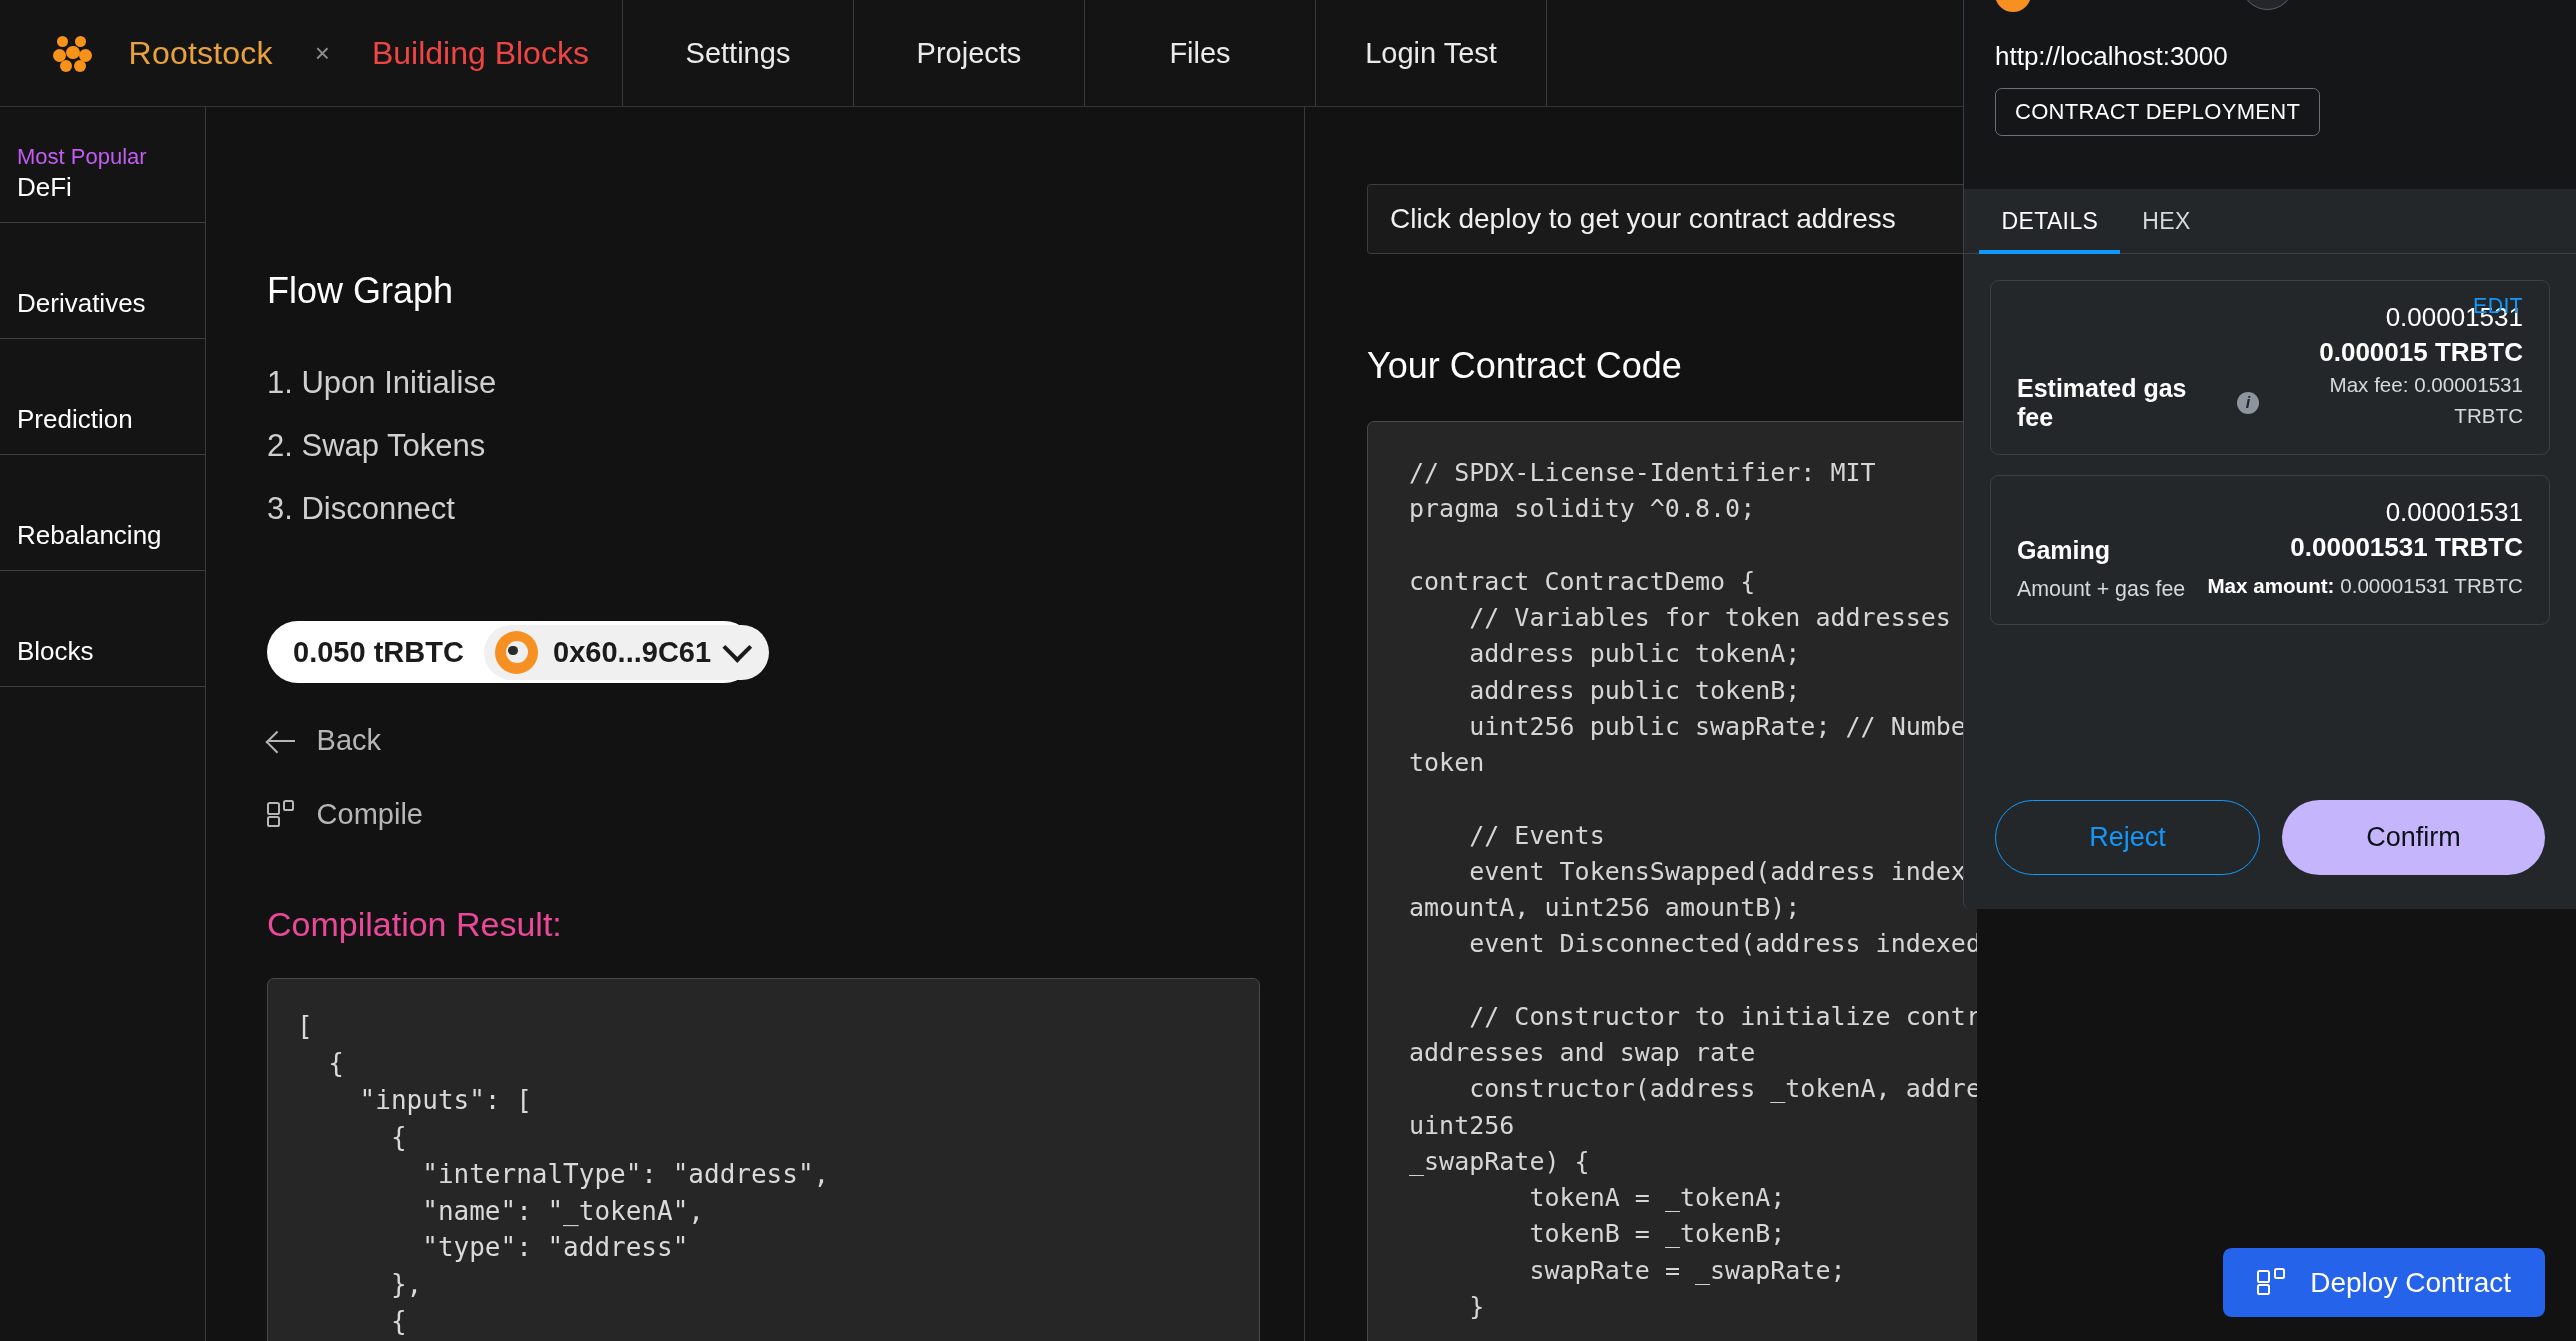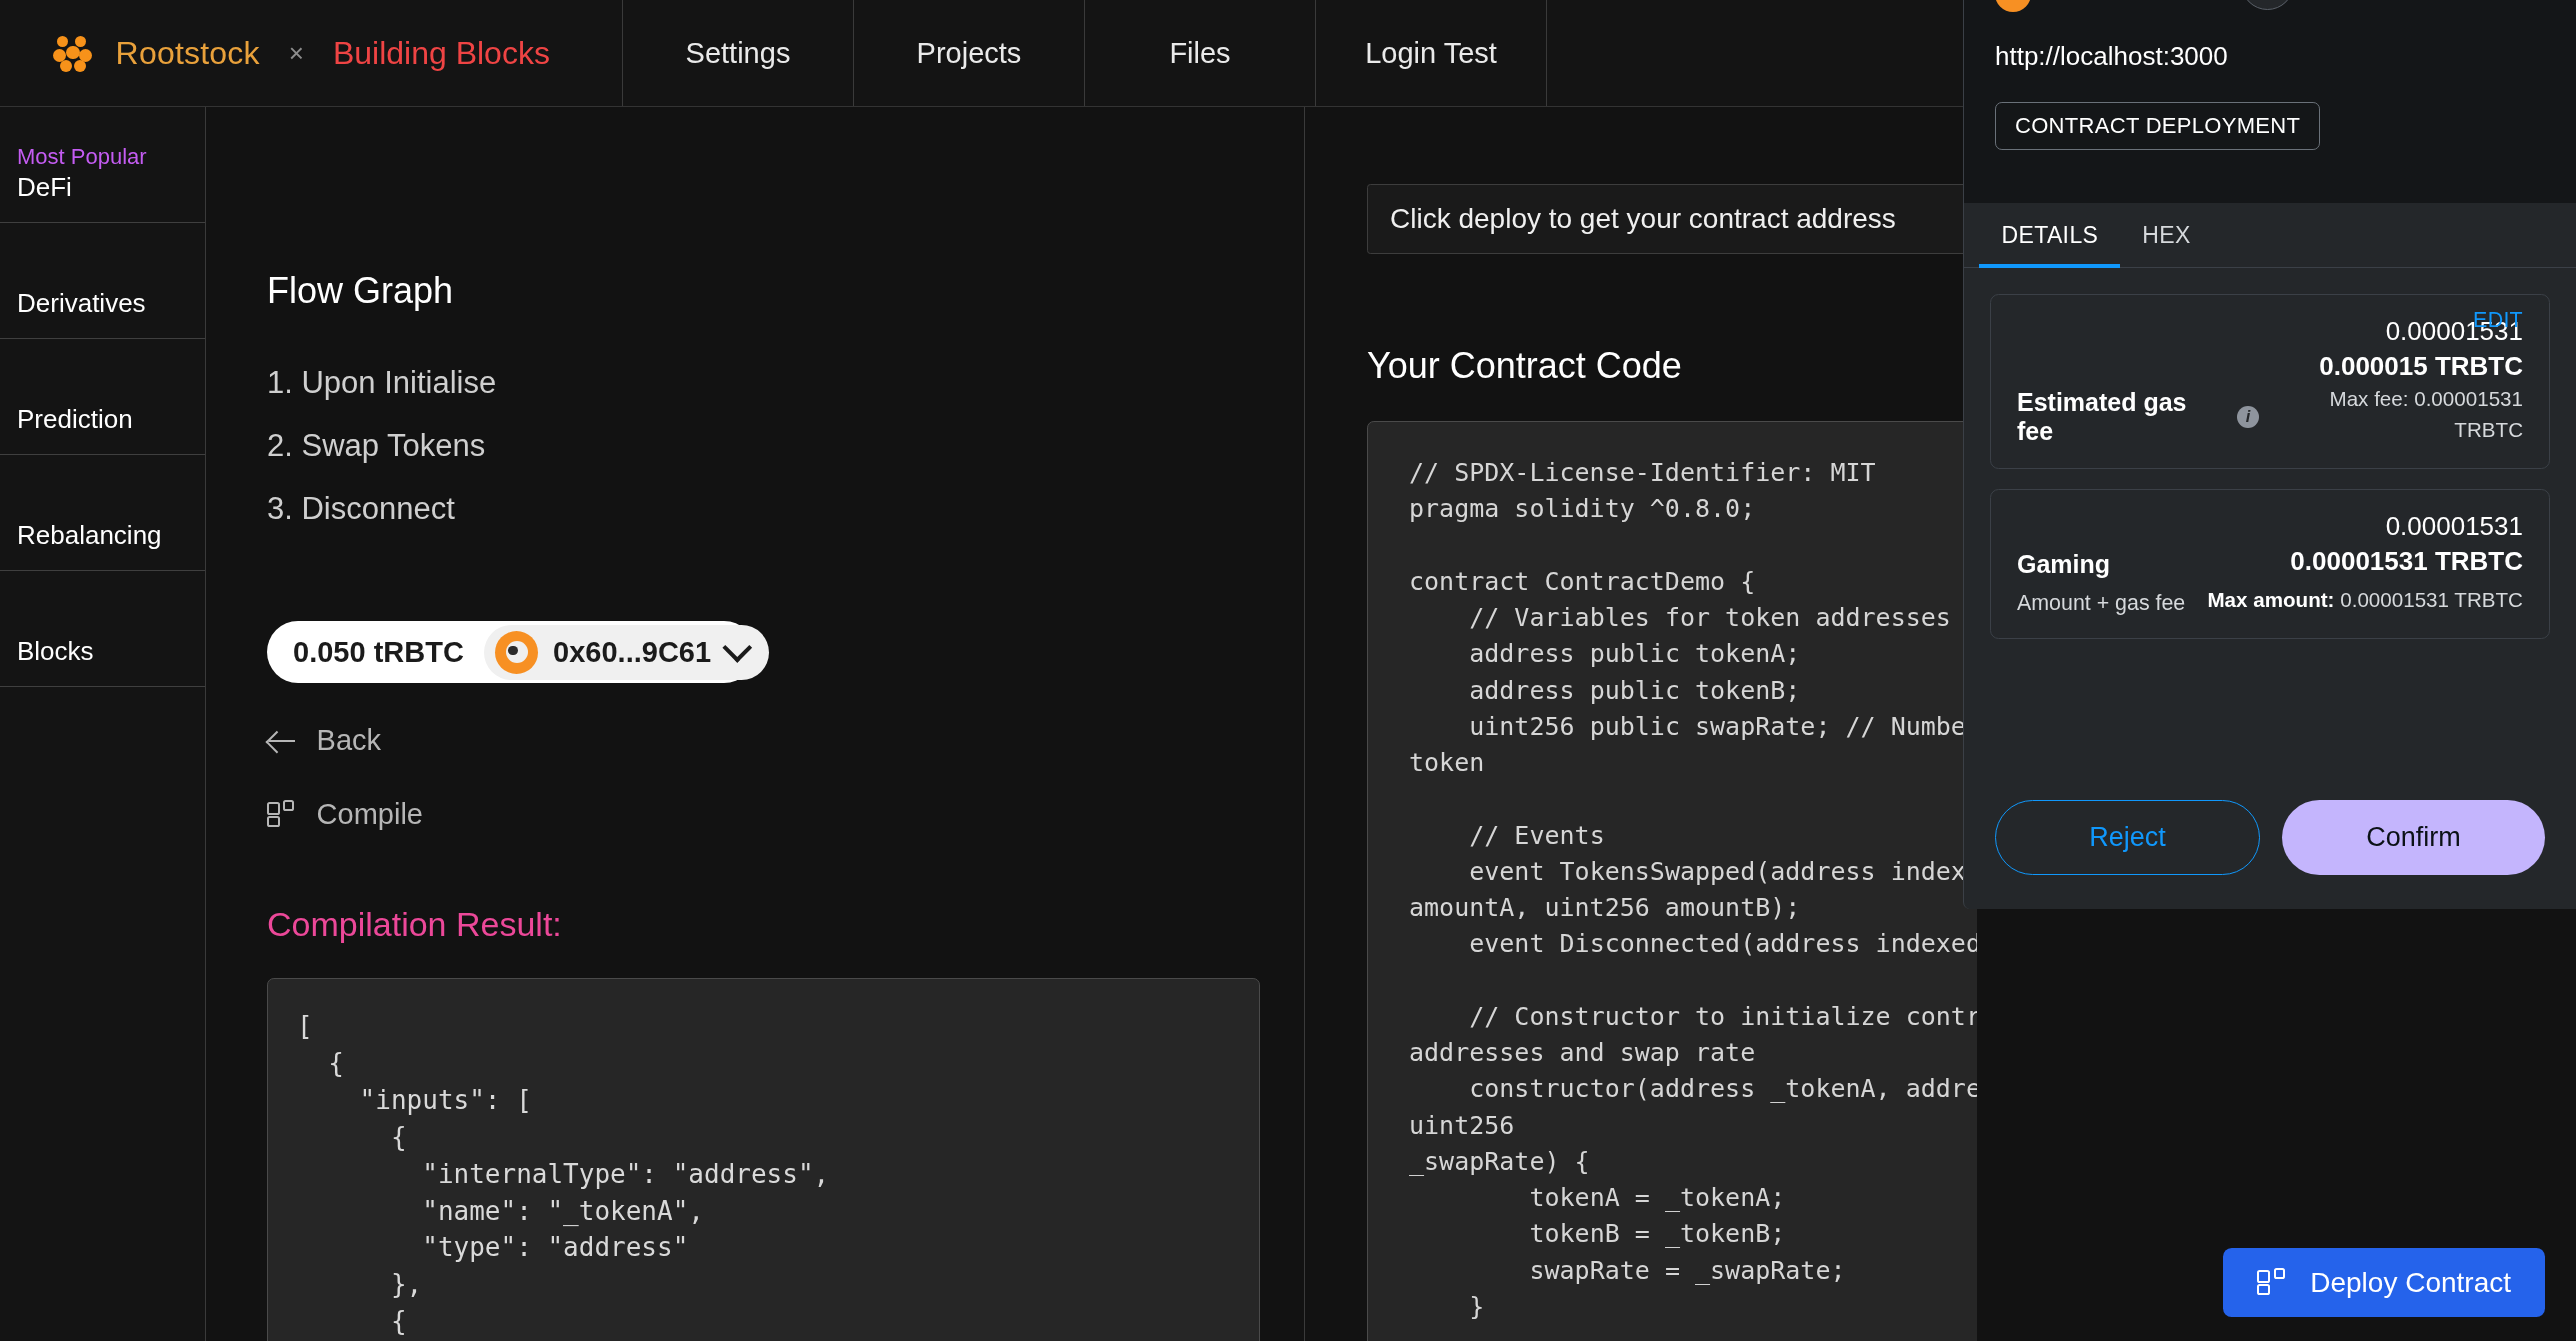--- a/index.html
+++ b/index.html
@@ -13,21 +13,21 @@
 
   
   .topnav {
     position: absolute; top: 0; left: 0;
     width: 2576px; height: 107px;
     display: flex; align-items: stretch;
     border-bottom: 1.7px solid #333;
     background: #141414;
   }
   .brand-cell {
-    width: 623px; display: flex; align-items: center; gap: 3px;
+    width: 623px; display: flex; align-items: center; gap: 16px;
     padding-left: 53px; border-right: 1.7px solid #3a3a3a;
   }
   .logo-mark { width: 39px; height: 39px; position: relative; margin-right: 20.6px; flex: none; }
   .logo-mark i {
     position: absolute; background: #F7921A; border-radius: 50%;
   }
   .logo-mark i:nth-child(1) { width:11px;height:11px; left:4.3px;  top:2.6px; }
   .logo-mark i:nth-child(2) { width:11px;height:11px; left:22px; top:2.6px; }
   .logo-mark i:nth-child(3) { width:13px;height:13px; left:0px;  top:15.4px; }
   .logo-mark i:nth-child(4) { width:13px;height:13px; left:26px; top:15.4px; }
@@ -163,21 +163,21 @@
   }
   .mm-circle {
     position: absolute; left: 277px; top: -31px; width: 53px; height: 53px;
     border-radius: 50%; border: 1.7px solid #5a6068; background: #24272A;
   }
   .mm-origin {
     padding: 29px 31px 0 31px; background: #141618;
   }
   .mm-url { color: #ffffff; font-size: 26px; }
   .mm-chip {
-    margin-top: 30px; display: inline-flex; align-items: center; justify-content: center;
+    margin-top: 16px; display: inline-flex; align-items: center; justify-content: center;
     height: 48px; padding: 0 19px; border: 1.7px solid #6a7179; border-radius: 6.9px;
     color: #ffffff; font-size: 22px; letter-spacing: 0.3px;
   }
   .mm-origin-pad { height: 53px; background: #141618; }
 
   .mm-tabs {
     display: flex; gap: 0; padding-left: 15.4px;
     border-bottom: 1.7px solid #3b4047; background: #24272A;
   }
   .mm-tab {

